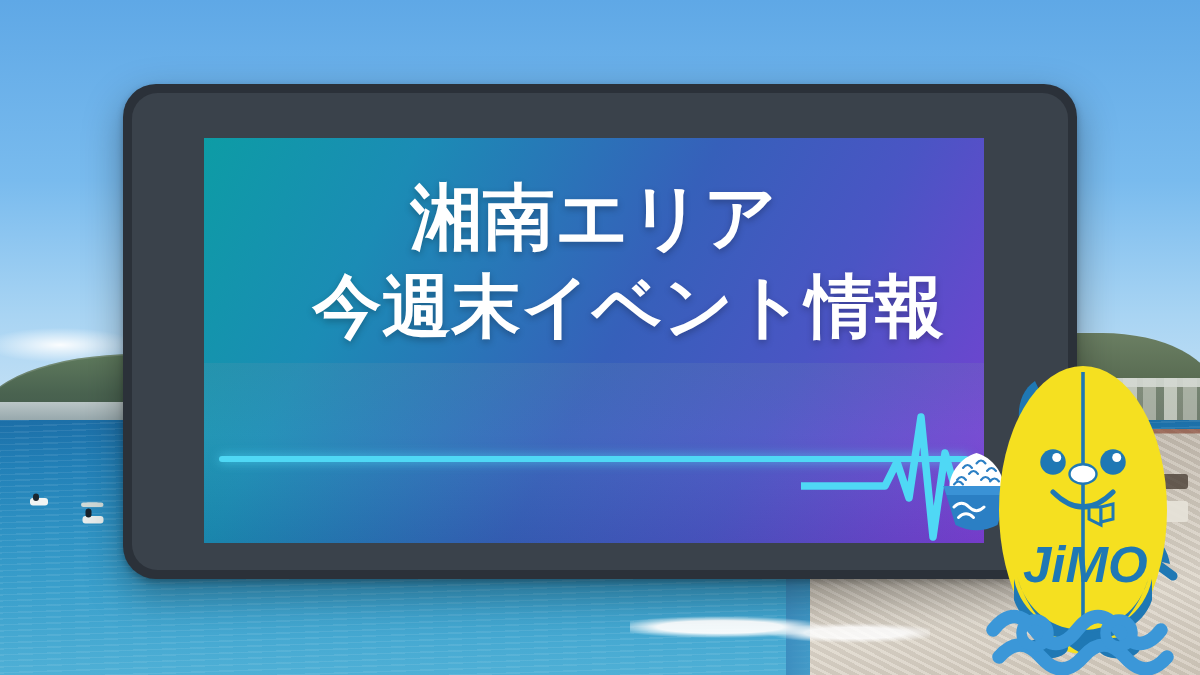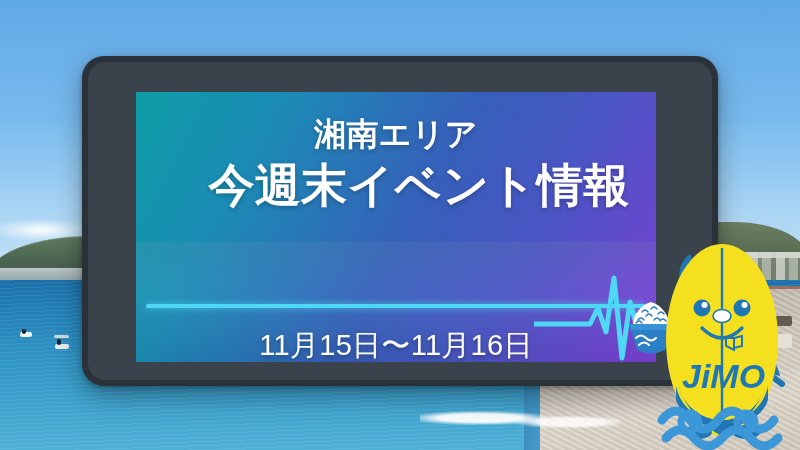--- a/index.html
+++ b/index.html
@@ -109,21 +109,21 @@
     background:linear-gradient(180deg, rgba(120,150,170,.16) 0%, rgba(255,255,255,.05) 40%, rgba(0,0,0,.05) 100%);
   }
 
   .headline {
     position:absolute; left:0; right:0; top:26px;
     text-align:center; color:#ffffff;
     font-weight:bold; letter-spacing:.02em;
     text-shadow:0 2px 5px rgba(0,0,0,.25);
     line-height:1.16;
   }
-  .hl-1 { font-size:32px;font-family:Liberation Mono, monospace; }
+  .hl-1 { font-size:48px; }
   .hl-2 { font-size:46px; margin-top:4px;padding-left:46px; }
 
   .divider {
     position:absolute; left:10px; top:212px; width:500px; height:4px;
     background:#4fd8f5; border-radius:2px;
     box-shadow:0 0 7px rgba(79,216,245,.8);
   }
 
   .datetext {
     position:absolute; left:0; right:0; top:234px;
@@ -190,21 +190,20 @@
     <div class="screen">
       <div class="screen-ghost"></div>
 
       <div class="headline">
         <div class="hl-1">湘南エリア</div>
         <div class="hl-2">今週末イベント情報</div>
       </div>
 
       <div class="divider"></div>
 
-      <div class="datetext">11月15日〜11月16日</div>
 
       <svg class="pulse" viewBox="0 0 128 96">
         <polyline points="0,52 56,52 64,36 72,60 80,6 88,86 96,30 104,58 112,52 128,52" fill="none" stroke="#4fd8f5" stroke-width="5" stroke-linecap="round" stroke-linejoin="round"></polyline>
       </svg>
     </div>
   </div>
 </div>
 
 <svg class="kakigori" viewBox="0 0 54 58">
 

